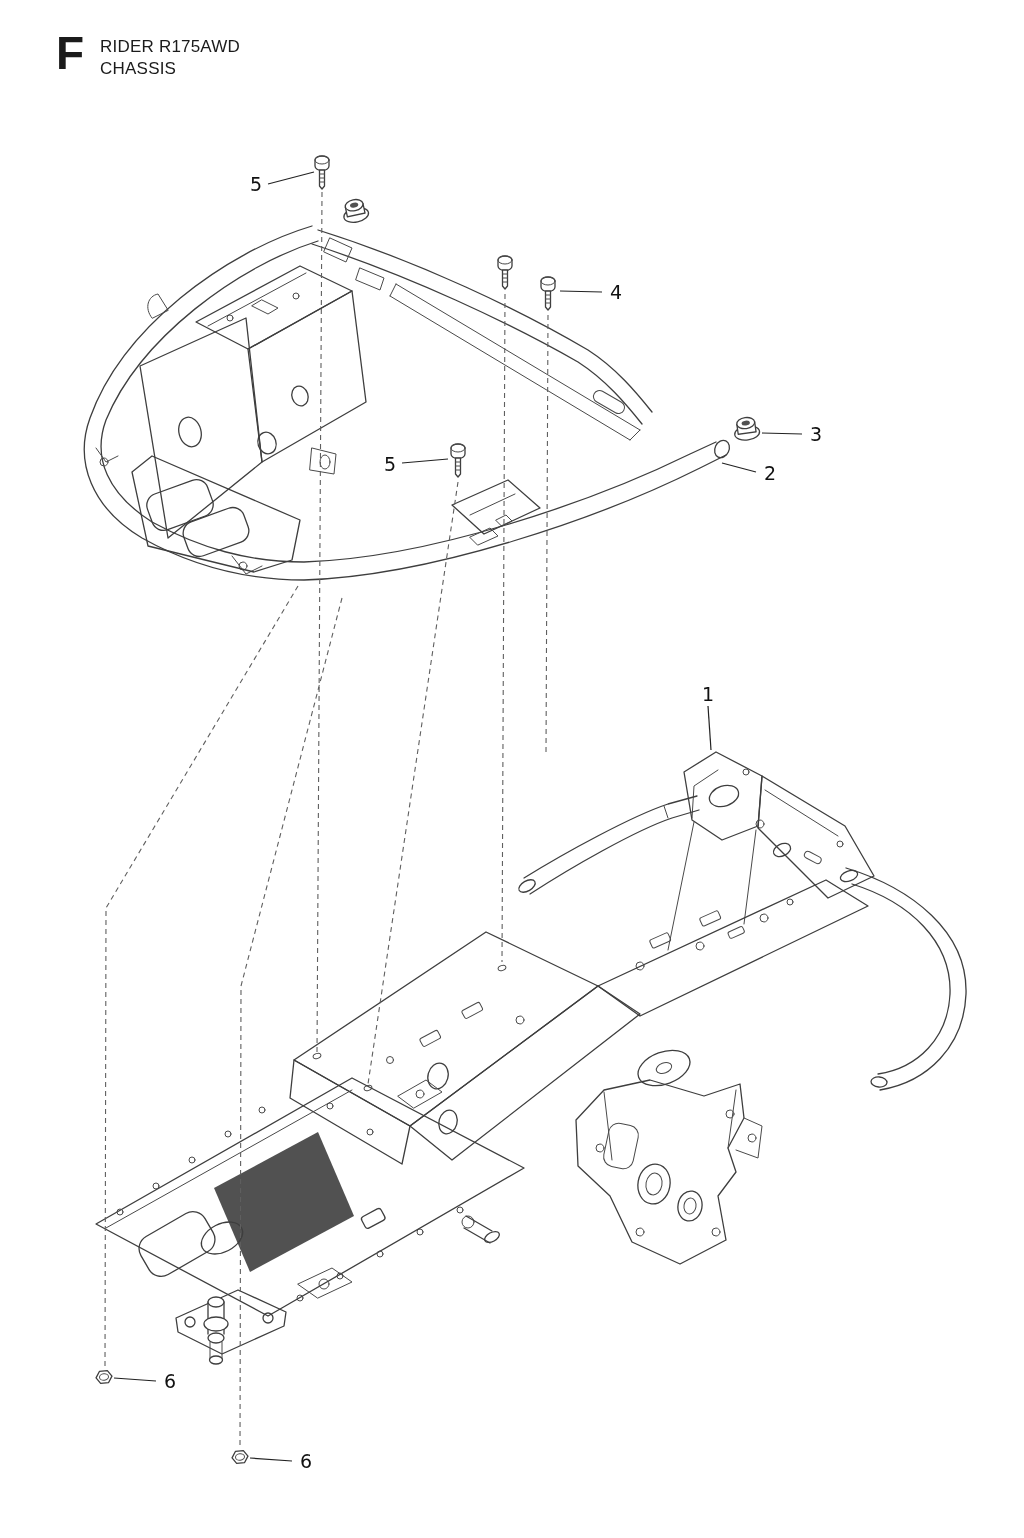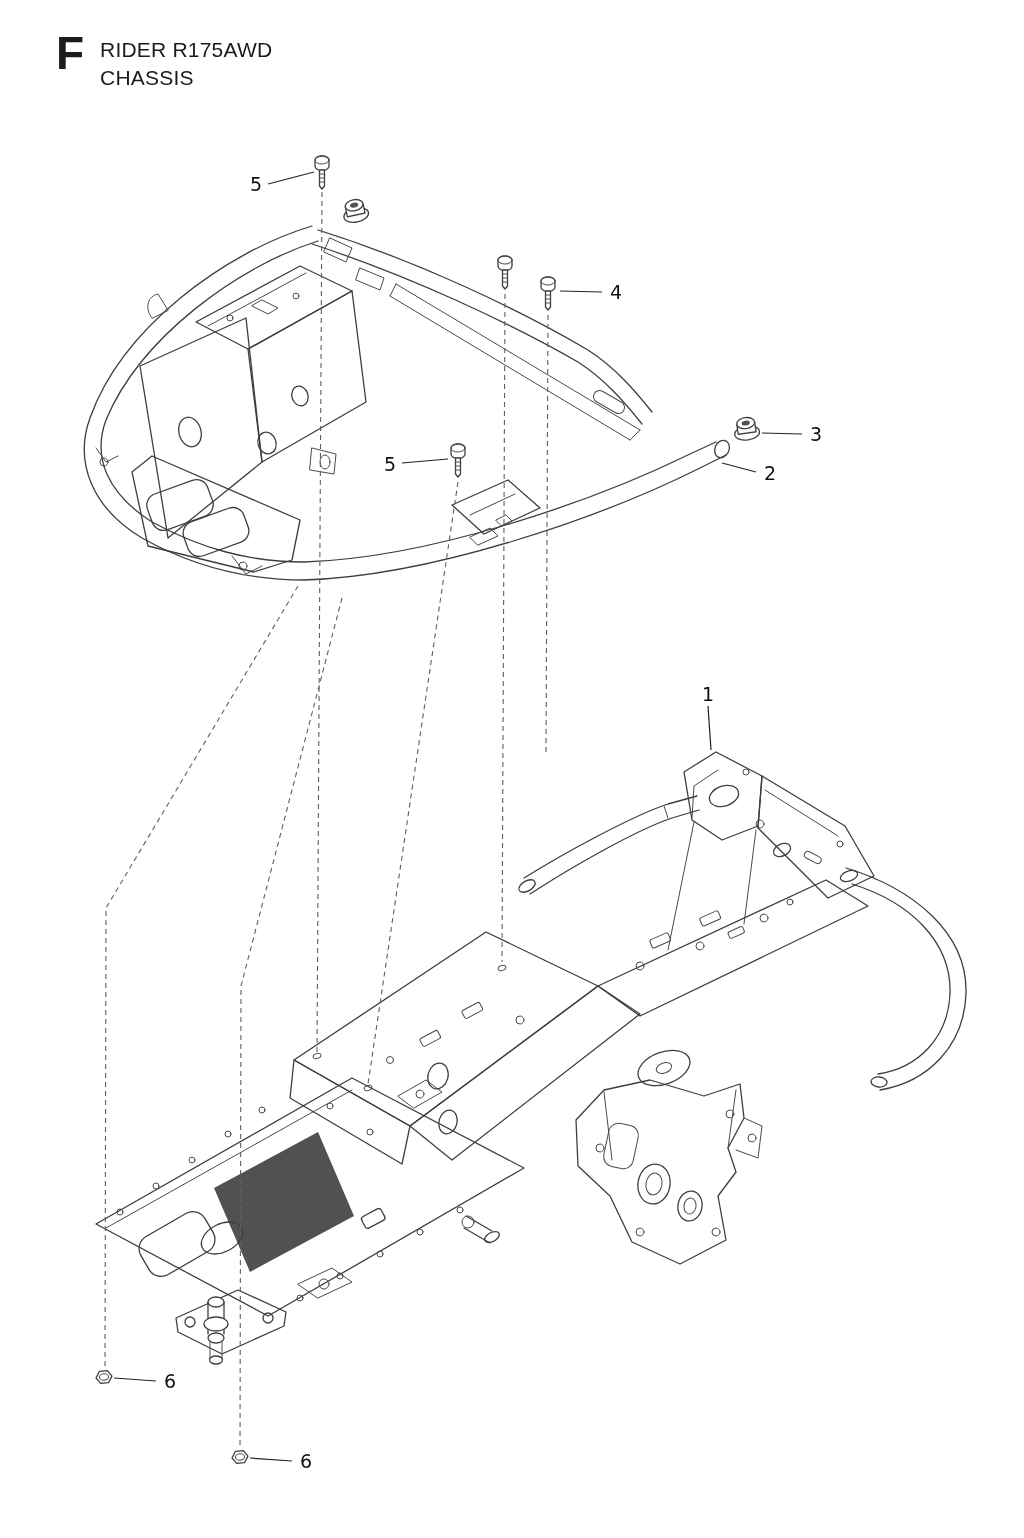--- a/index.html
+++ b/index.html
@@ -13,21 +13,21 @@
   .header{
     position:absolute;left:56px;top:34px;
     display:flex;gap:16px;align-items:flex-start;
     color:#1b1b1b;
   }
   .section-letter{
     font-size:46px;font-weight:bold;line-height:0.85;
     font-family:"Liberation Sans",sans-serif;
   }
   .titles{
-    font-size:21px;line-height:1.32;padding-top:2px;letter-spacing:0.2px;
+    font-size:17px;line-height:1.32;padding-top:2px;letter-spacing:0.2px;
     font-family:"Liberation Sans",sans-serif;
   }
   svg{position:absolute;left:0;top:0;}
   .ln{fill:none;stroke:#3e3e3e;stroke-width:1.3;stroke-linejoin:round;stroke-linecap:round;}
   .lnt{fill:none;stroke:#4a4a4a;stroke-width:1;stroke-linejoin:round;stroke-linecap:round;}
   .wfill{fill:#ffffff;stroke:#3e3e3e;stroke-width:1.3;stroke-linejoin:round;}
   .dk{fill:#515151;stroke:none;}
   .dash{fill:none;stroke:#5f5f5f;stroke-width:1.1;stroke-dasharray:5 4;}
   .leader{stroke:#222222;stroke-width:1.2;fill:none;}
   .co{font-family:"DejaVu Sans",sans-serif;font-size:19px;fill:#111111;}

